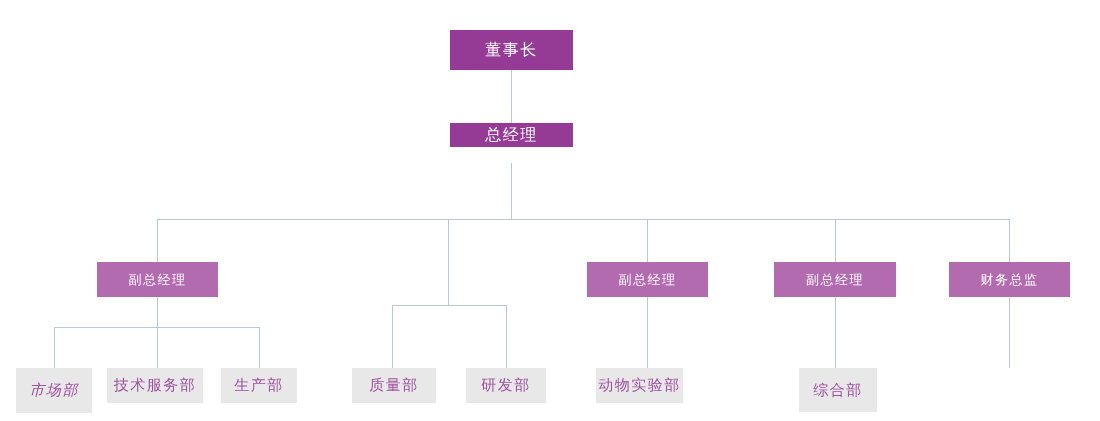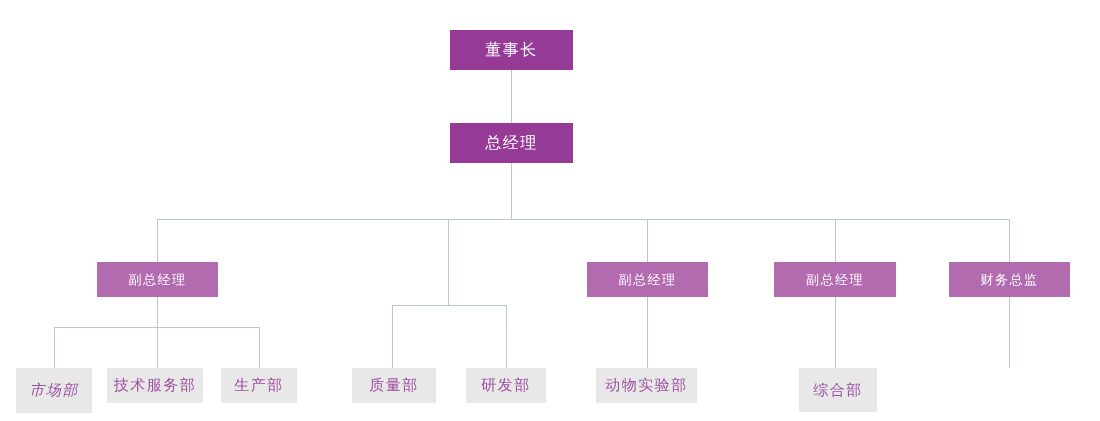--- a/index.html
+++ b/index.html
@@ -71,21 +71,21 @@
   <div class="line v" style="left:54px;  top:327px; height:41px;"></div>
   <div class="line v" style="left:259px; top:327px; height:41px;"></div>
 
   <div class="line v" style="left:647px;  top:297px; height:71px;"></div>
   <div class="line v" style="left:835px;  top:297px; height:71px;"></div>
   <div class="line v" style="left:1009px; top:297px; height:71px;"></div>
 
   <div class="node lvl-exec" style="left:450px; top:30px;  width:123px; height:40px;text-align:center;">
     <span>董事长</span>
   </div>
-  <div class="node lvl-exec" style="left:450px; top:123px; width:123px; height:40px;">
+  <div class="node lvl-exec" style="left:450px; top:123px; width:123px; height:24px;">
     <span>总经理</span>
   </div>
 
   <div class="node lvl-mgr" style="left:97px;  top:262px; width:121px; height:35px;">
     <span>副总经理</span>
   </div>
   <div class="node lvl-mgr" style="left:587px; top:262px; width:121px; height:35px;">
     <span>副总经理</span>
   </div>
   <div class="node lvl-mgr" style="left:774px; top:262px; width:122px; height:35px;">
@@ -103,20 +103,20 @@
   </div>
   <div class="node lvl-dept" style="left:107px; top:368px; width:96px;  height:35px;">
     <span>技术服务部</span>
   </div>
   <div class="node lvl-dept" style="left:352px; top:368px; width:84px;  height:35px;">
     <span>质量部</span>
   </div>
   <div class="node lvl-dept" style="left:466px; top:368px; width:80px;  height:35px;">
     <span>研发部</span>
   </div>
-  <div class="node lvl-dept" style="left:596px; top:368px; width:101px; height:35px;">
+  <div class="node lvl-dept" style="left:596px; top:368px; width:87px; height:35px;">
     <span>动物实验部</span>
   </div>
   <div class="node lvl-dept" style="left:799px; top:368px; width:78px;  height:44px;">
     <span>综合部</span>
   </div>
 
 </div>
 
 </body></html>

